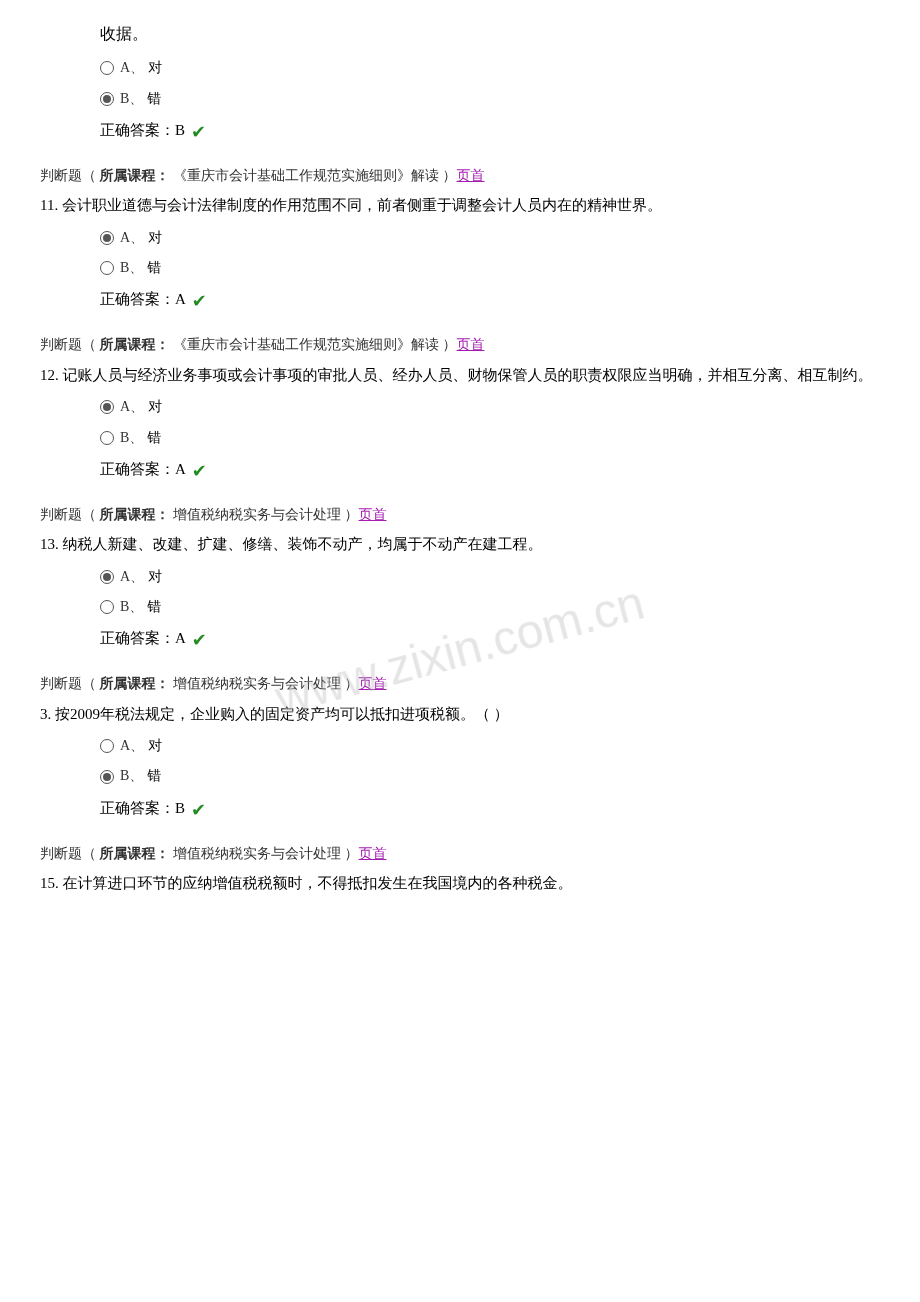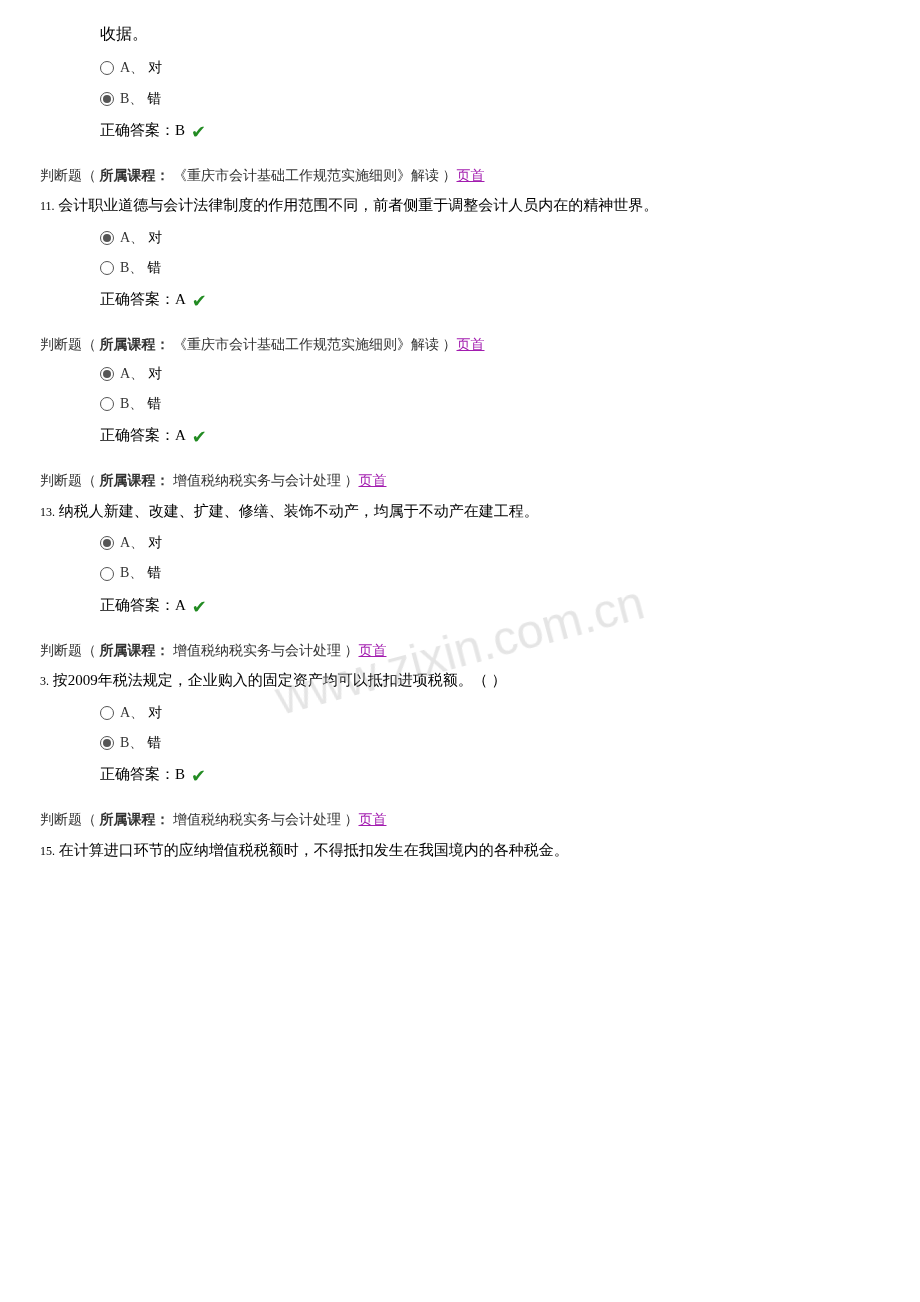--- a/index.html
+++ b/index.html
@@ -49,21 +49,21 @@
       text-decoration: underline;
     }
 
     .question-text {
       margin-bottom: 8px;
       line-height: 1.7;
       font-size: 15px;
     }
 
     .question-number {
-      font-size: 12px;
+      font-size: 15px;
     }
 
     .options-area {
       margin-left: 60px;
       margin-bottom: 4px;
     }
 
     .option-row {
       display: flex;
       align-items: center;
@@ -185,20 +185,24 @@
     <span>正确答案：A</span>
     <span class="checkmark">✔</span>
   </div>
 </div>
 
 <div class="category-line">
   判断题（ <strong>所属课程：</strong> 《重庆市会计基础工作规范实施细则》解读 ）<a href="#">页首</a>
 </div>
 
 <div class="question-block">
+  <div class="question-text">
+    <span class="question-number">12.</span>
+    记账人员与经济业务事项或会计事项的审批人员、经办人员、财物保管人员的职责权限应当明确，并相互分离、相互制约。
+  </div>
   <div class="options-area">
     <div class="option-row">
       <div class="radio-outer selected">
         <div class="radio-inner"></div>
       </div>
       <span class="option-label">A、</span>
       <span class="option-text">对</span>
     </div>
     <div class="option-row">
       <div class="radio-outer">

